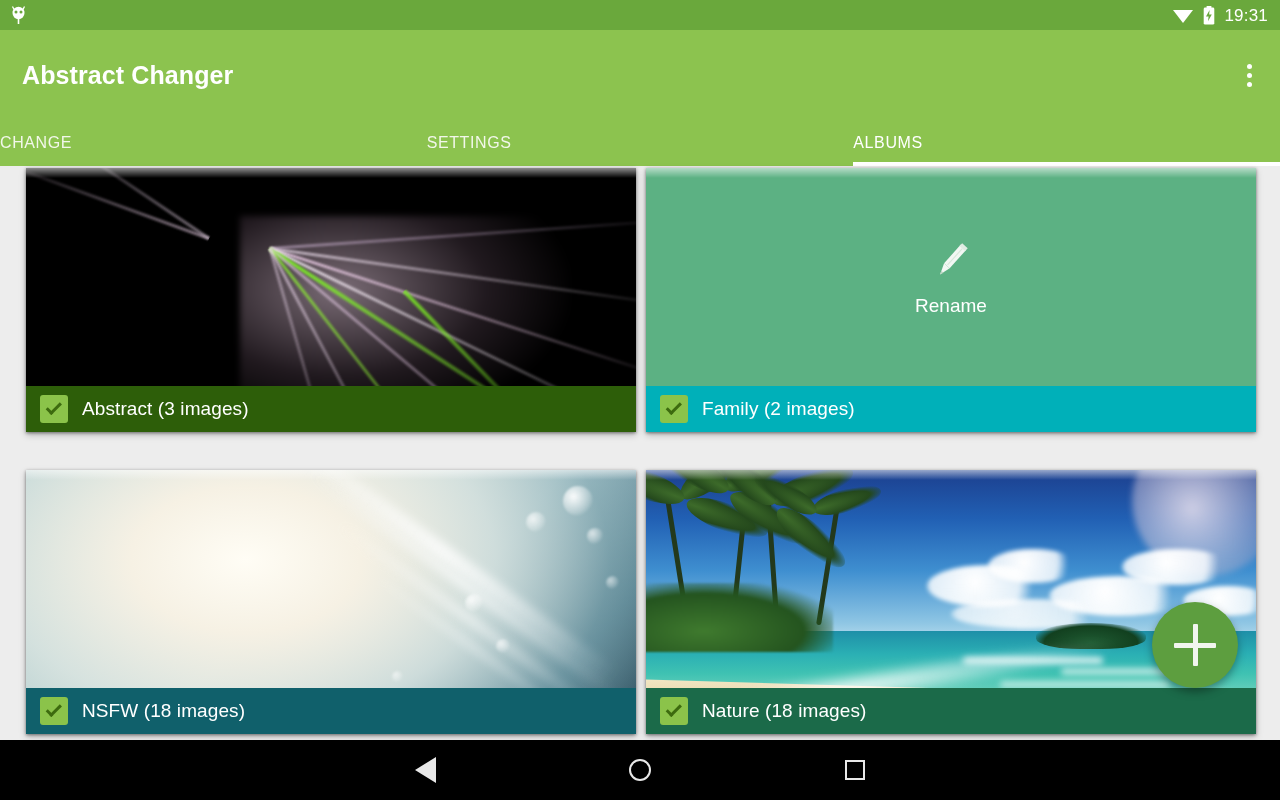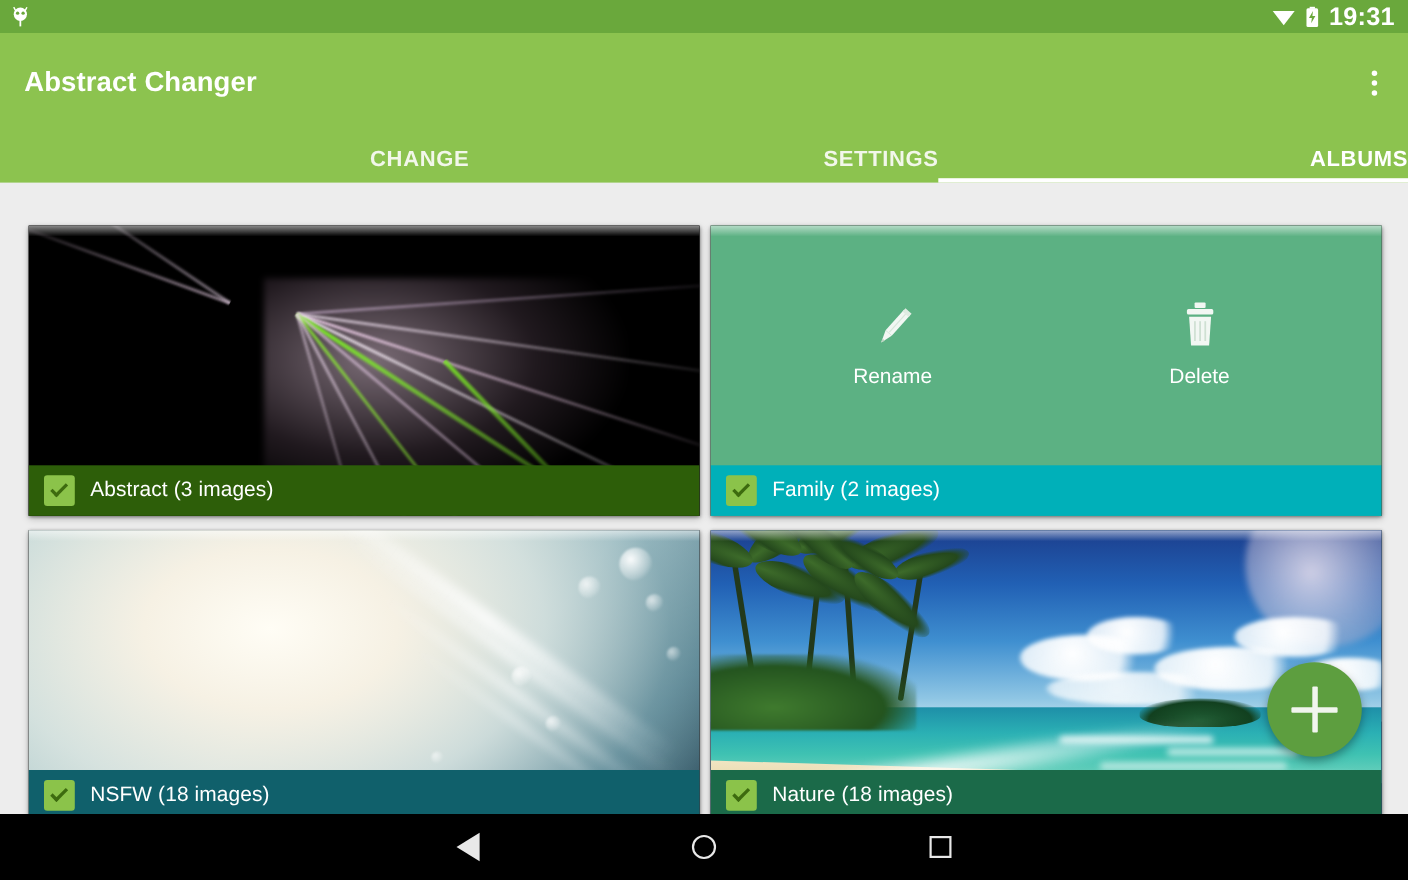--- a/index.html
+++ b/index.html
@@ -15,21 +15,21 @@
   .status-bar {
     position: absolute; top: 0; left: 0;
     width: 1280px; height: 30px;
     background: #6aa83c;
     display: flex; align-items: center;
     padding: 0 12px 0 10px;
     color: #ffffff;
   }
   .status-left { display: flex; align-items: center; gap: 8px; flex: 1; }
   .status-right { display: flex; align-items: center; gap: 9px; }
-  .status-time { font-size: 23px; font-weight: bold; letter-spacing: .2px; line-height: 1; }
+  .status-time { font-size: 17px; font-weight: normal; letter-spacing: .2px; line-height: 1; }
   .sb-icon { display: block; }
 
   
   .app-bar {
     position: absolute; top: 30px; left: 0;
     width: 1280px; height: 90px;
     background: #8cc34f;
     display: flex; align-items: center;
   }
   .app-title {
@@ -46,46 +46,45 @@
 
   
   .tab-bar {
     position: absolute; top: 120px; left: 0;
     width: 1280px; height: 46px;
     background: #8cc34f;
     display: flex;
   }
   .tab {
     flex: 1; position: relative;
-    display: flex; align-items: flex-start; justify-content: flex-end;
+    display: flex; align-items: flex-start; justify-content: flex-start;
     padding-top: 14px;
-    color: #ffffff; font-size: 20px; letter-spacing: .6px; font-weight: bold;
+    color: #ffffff; font-size: 16px; letter-spacing: .6px;
   }
   .tab.inactive { color: #f2f7ea; }
   .tab .indicator {
     position: absolute; left: 0; right: 0; bottom: 0;
     height: 4px; background: #ffffff;
   }
 
   
   .grid {
     position: absolute; top: 166px; left: 0;
     width: 1280px; height: 574px;
     padding: 0 24px;
   }
   .card {
     position: absolute;
     width: 610px; height: 264px;
     background: #000;
     box-shadow: 0 1px 3px rgba(0,0,0,.45), 0 3px 7px rgba(0,0,0,.22);
     overflow: hidden;
-    margin-top: 37px;
   }
   .card.r0 { top: 2px; }
-  .card.r1 { top: 279px; }
+  .card.r1 { top: 304px; }
   .card.c0 { left: 26px; }
   .card.c1 { left: 646px; }
 
   .thumb { position: absolute; inset: 0; overflow: hidden; }
 
   
   .thumb-abstract { background: #000; }
   .thumb-abstract .ray {
     position: absolute; left: 40%; top: 30%;
     width: 420px; height: 3px;
@@ -336,33 +335,20 @@
               <g transform="rotate(42 22 21)">
                 <rect x="19" y="3" width="7.5" height="25" fill="#f2f7f3"></rect>
                 <rect x="19" y="1" width="7.5" height="4" fill="#dfece2"></rect>
                 <path d="M19 28 L26.5 28 L23.5 39 Z" fill="#f2f7f3"></path>
                 <path d="M22 35.5 L25 35.5 L23.5 39 Z" fill="#bcd4c2"></path>
                 <rect x="22.2" y="5" width="1.1" height="22" fill="#d7e7da"></rect>
               </g>
             </svg>
           </span>
           <span class="lbl">Rename</span>
-        </div>
-        <div class="action">
-          <span class="ico">
-            <svg width="38" height="44" viewBox="0 0 38 44">
-              <rect x="14" y="1" width="10" height="5" rx="1" fill="#f2f7f3"></rect>
-              <rect x="7" y="7" width="24" height="5" rx="1.5" fill="#f2f7f3"></rect>
-              <path d="M9 14 H29 L27.2 40 H10.8 Z" fill="#f2f7f3"></path>
-              <rect x="13.5" y="18" width="1.6" height="18" fill="#cfe0d3"></rect>
-              <rect x="18.2" y="18" width="1.6" height="18" fill="#cfe0d3"></rect>
-              <rect x="22.9" y="18" width="1.6" height="18" fill="#cfe0d3"></rect>
-            </svg>
-          </span>
-          <span class="lbl">Delete</span>
         </div>
       </div>
       <div class="card-fade"></div>
       <div class="label-bar family">
         <span class="checkbox">
             <span class="check"></span>
           </span>
         <span class="album-name">Family (2 images)</span>
       </div>
     </div>

